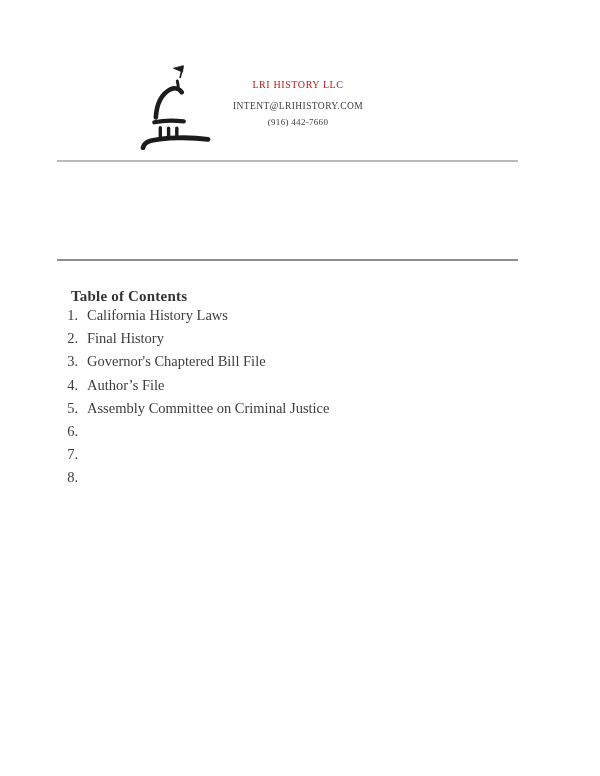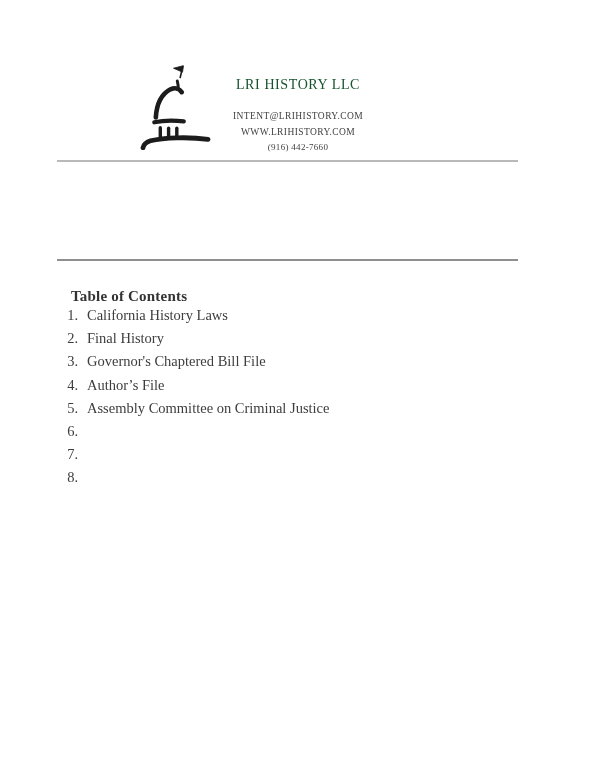--- a/index.html
+++ b/index.html
@@ -33,34 +33,34 @@
 
   .org-block {
     position: absolute;
     left: 188px;
     top: 75px;
     width: 220px;
     text-align: center;
     color: #3c3c3c;
   }
   .org-name {
-    font-size: 14px;
+    font-size: 10px;
     line-height: 20px;
     letter-spacing: 0.6px;
-    color: #14532d;
+    color: #b91c1c;
     white-space: nowrap;
   }
   .org-line {
     font-size: 9.5px;
     line-height: 15.5px;
     letter-spacing: 0.4px;
     color: #414141;
     white-space: nowrap;
   }
-  .org-line.first { margin-top: 14px; }
+  .org-line.first { margin-top: 4px; }
   .org-line.phone { font-size: 9px; letter-spacing: 0.3px; }
 
   
   .rule {
     position: absolute;
     left: 57px;
     width: 461px;
   }
   .rule-top    { top: 160px; height: 2px;   background: #b9b9b9; }
   .rule-bottom { top: 259px; height: 1.5px; background: #8f8f8f; }
@@ -139,21 +139,20 @@
         <path d="M46.8 67.3 L46.8 75.8" stroke-width="3.4"></path>
 
         <path d="M78 78.3 C60 75.8 34 76.3 20.5 79.8 C15.8 81.2 13.6 83.8 13 86.8" stroke-width="4.8"></path>
       </g>
     </svg>
   </div>
 
   <div class="org-block">
     <div class="org-name">LRI HISTORY LLC</div>
     <div class="org-line first">INTENT@LRIHISTORY.COM</div>
-    <div class="org-line">WWW.LRIHISTORY.COM</div>
     <div class="org-line phone">(916) 442-7660</div>
   </div>
 
   <div class="rule rule-top"></div>
 
 
   <div class="rule rule-bottom"></div>
 
   <h1 class="toc-heading">Table of Contents</h1>
 

